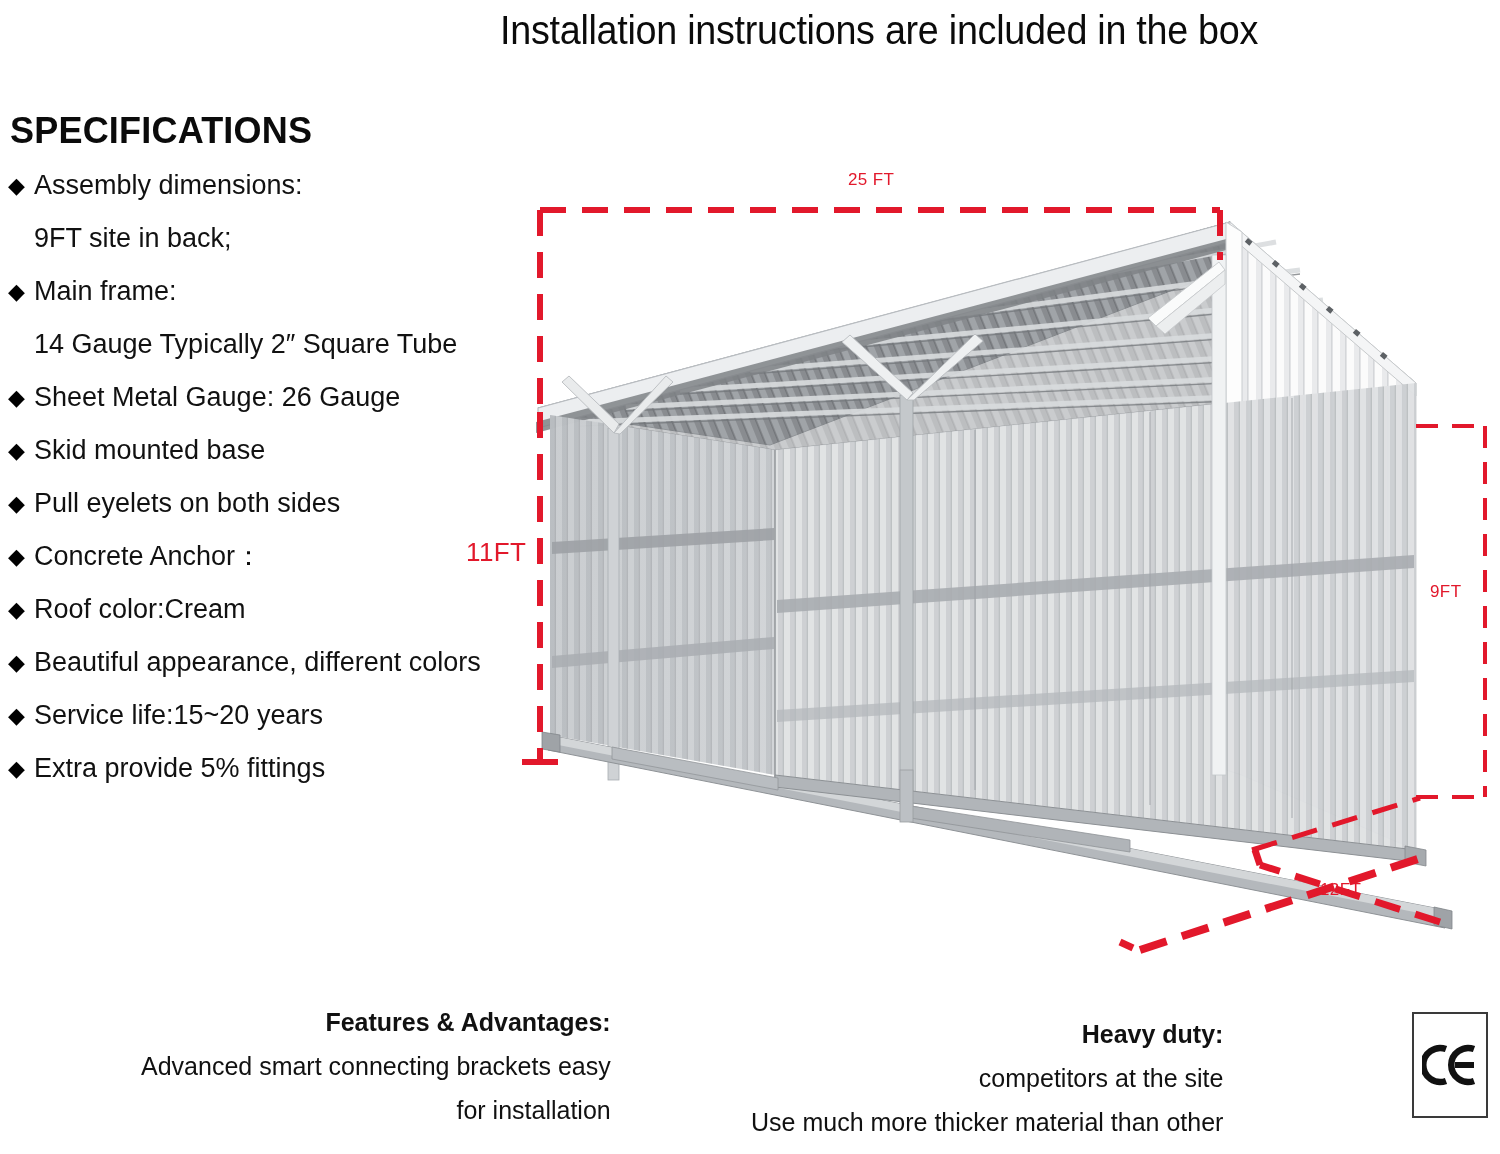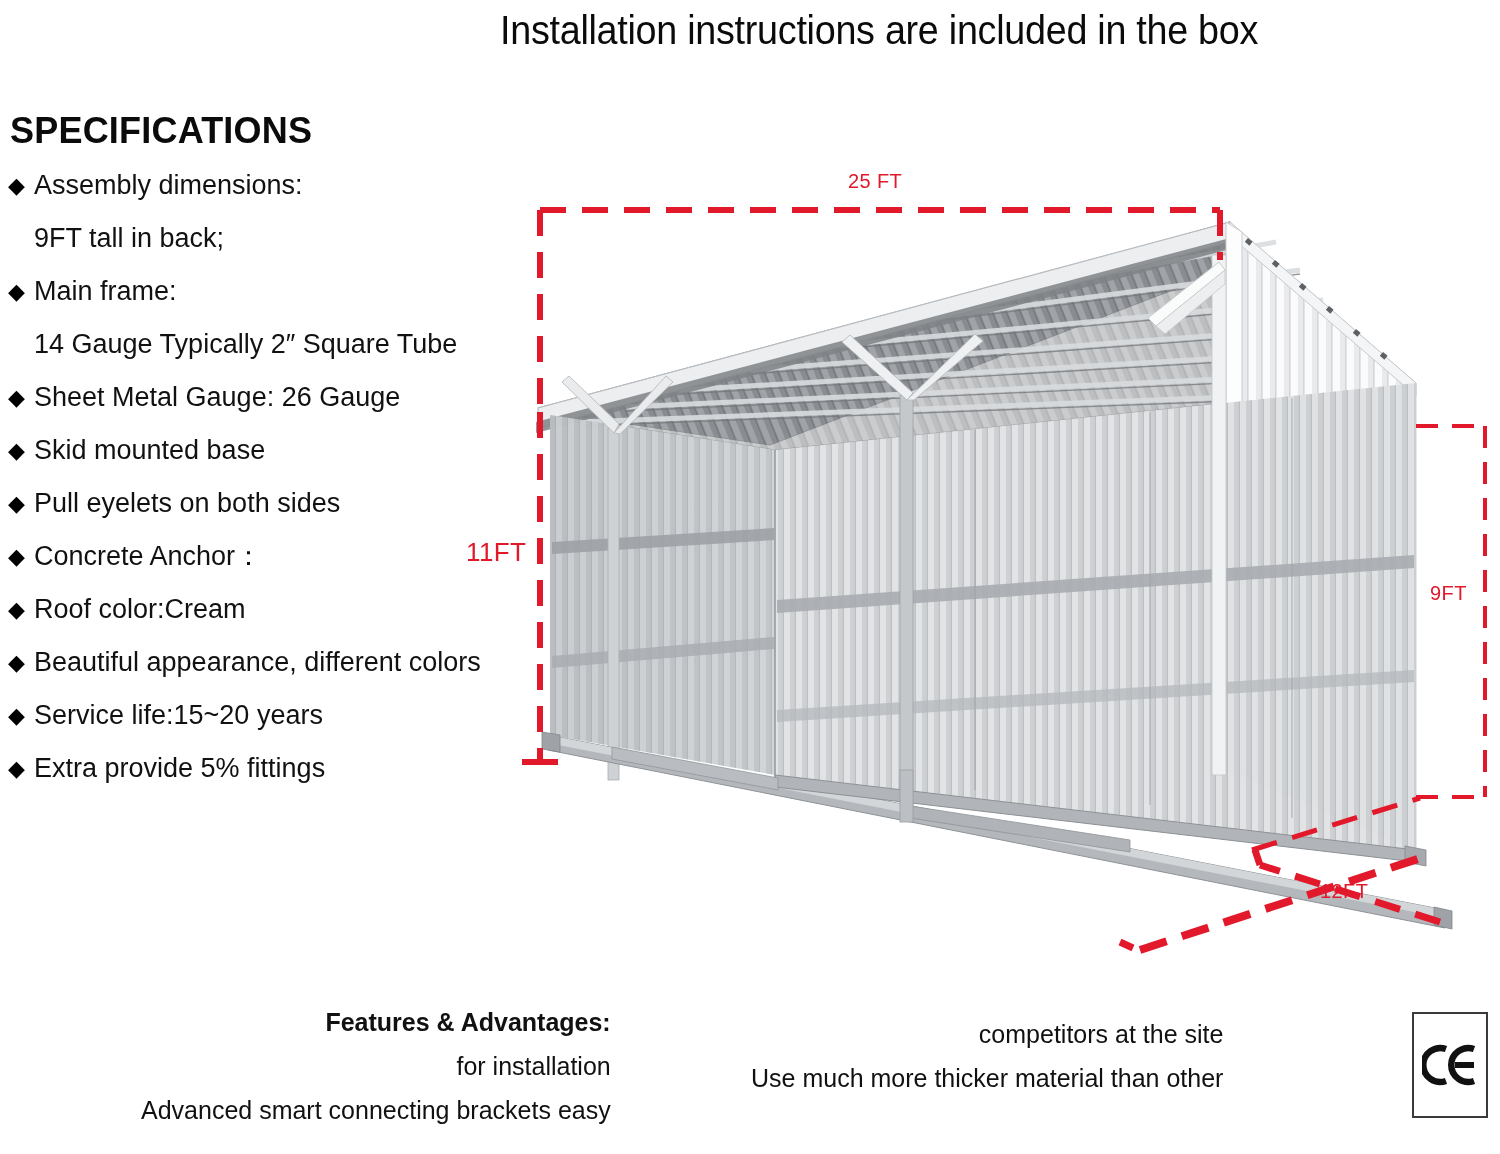--- a/index.html
+++ b/index.html
@@ -76,21 +76,21 @@
     left: 430px;
     top: 150px;
     width: 1070px;
     height: 820px;
   }
   #shed-svg { display: block; }
 
   .dim-label {
     position: absolute;
     color: #e2182b;
-    font-size: 20px;
+    font-size: 17px;
     font-weight: 400;
     letter-spacing: 0.4px;
     white-space: nowrap;
   }
   #dim-25ft { left: 418px; top: 20px; }
   #dim-11ft { left: 36px; top: 387px; font-size: 26px; }
   #dim-9ft  { left: 1000px; top: 432px; }
   #dim-12ft { left: 890px; top: 730px; }
 
   
@@ -137,21 +137,21 @@
 <div id="spec-panel">
   <div id="spec-heading">SPECIFICATIONS</div>
 
   <ul class="spec-list">
     <li class="spec-item">
       <span class="bullet">◆</span>
       <span class="stext">Assembly dimensions:</span>
     </li>
     <li class="spec-item sub">
       <span class="bullet">◆</span>
-      <span class="stext">9FT tall in back;</span>
+      <span class="stext">9FT site in back;</span>
     </li>
     <li class="spec-item">
       <span class="bullet">◆</span>
       <span class="stext">Main frame:</span>
     </li>
     <li class="spec-item sub">
       <span class="bullet">◆</span>
       <span class="stext">14 Gauge Typically 2″ Square Tube</span>
     </li>
     <li class="spec-item">
@@ -356,25 +356,26 @@
   </svg>
 
   <div class="dim-label" id="dim-25ft">25 FT</div>
   <div class="dim-label" id="dim-11ft">11FT</div>
   <div class="dim-label" id="dim-9ft">9FT</div>
   <div class="dim-label" id="dim-12ft">12FT</div>
 </div>
 
 <div class="note-block" id="note-features">
   <div class="note-title">Features &amp; Advantages:</div>
+  <div class="note-line">Advanced smart connecting brackets easy</div>
   <div class="note-line">for installation</div>
-  <div class="note-line">Advanced smart connecting brackets easy</div>
 </div>
 
 <div class="note-block" id="note-heavyduty">
+  <div class="note-title">Heavy duty:</div>
   <div class="note-line">competitors at the site</div>
   <div class="note-line">Use much more thicker material than other</div>
 </div>
 
 <div id="ce-mark">
   <svg width="56" height="44" viewBox="0 0 56 44">
 
     <path d="M24 6 A17 17 0 1 0 24 38" fill="none" stroke="#111111" stroke-width="6.5" stroke-linecap="butt"></path>
 
     <path d="M52 6 A17 17 0 1 0 52 38" fill="none" stroke="#111111" stroke-width="6.5" stroke-linecap="butt"></path>

